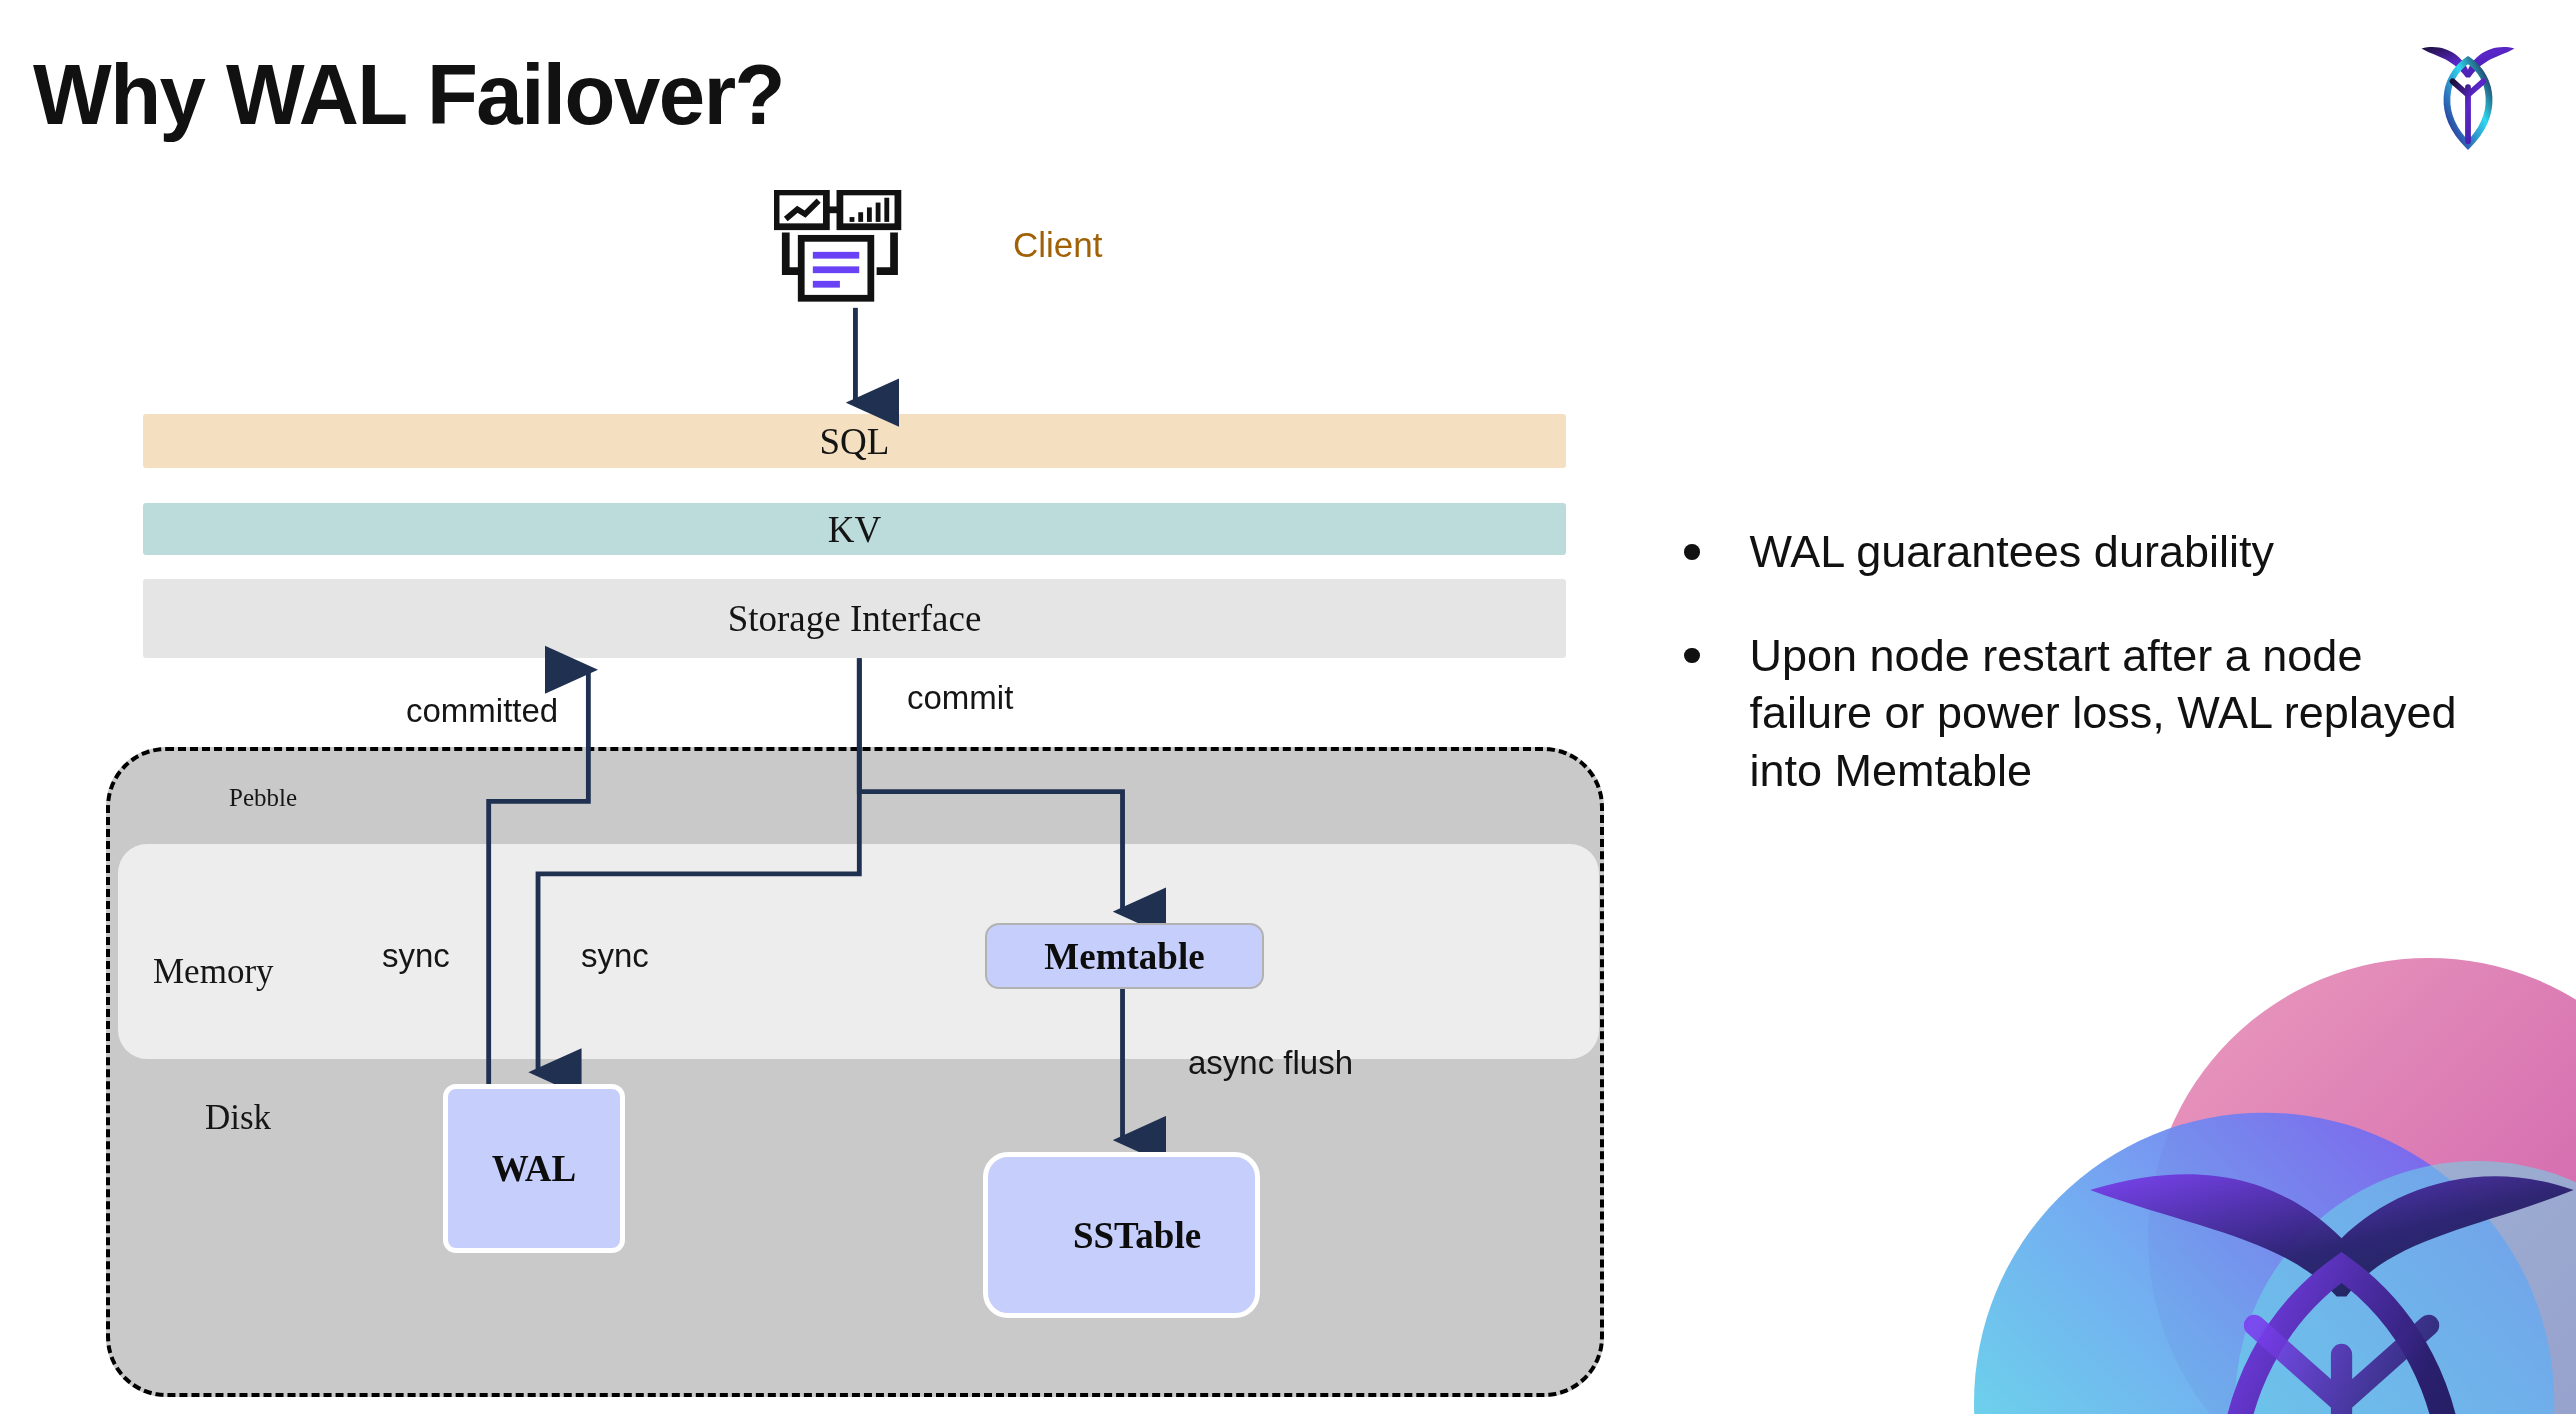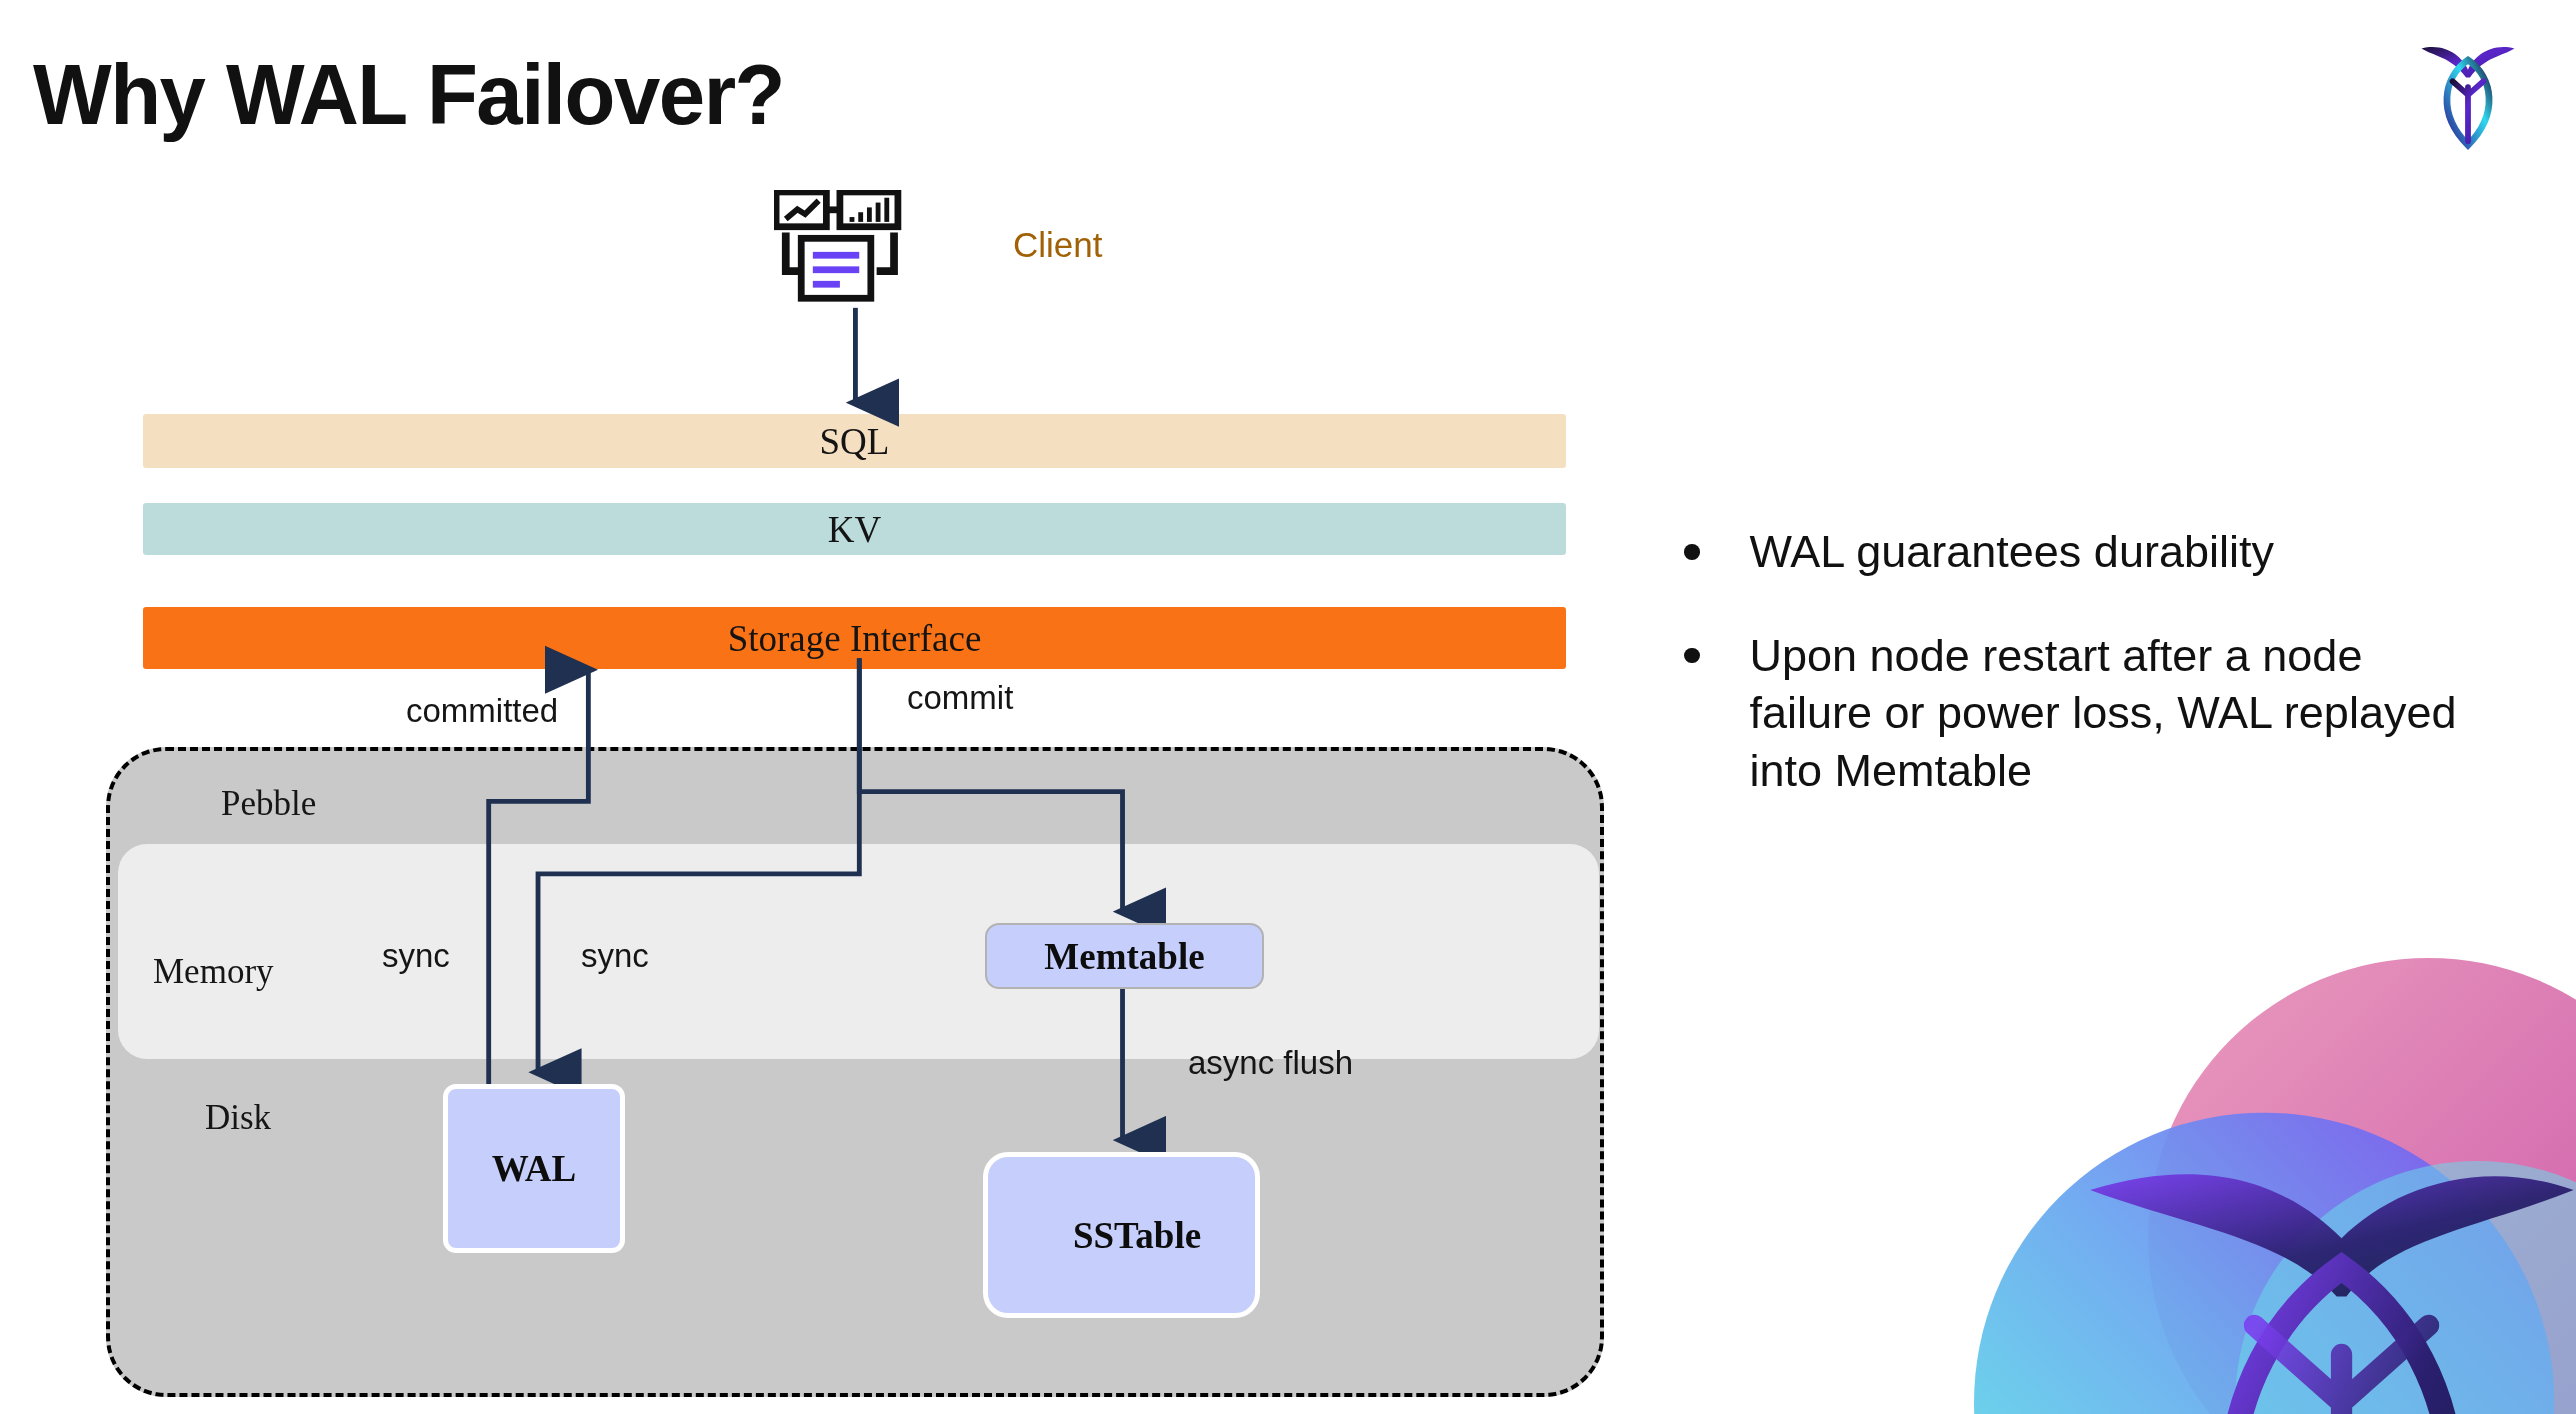--- a/index.html
+++ b/index.html
@@ -42,34 +42,34 @@
   
   .layer{
     position:absolute;left:143px;width:1423px;
     border-radius:3px;
     display:flex;align-items:center;justify-content:center;
     font-family:"Liberation Serif", serif;
     font-size:37px;color:#141414;
   }
   .layer-sql{top:414px;height:54px;background:#f4dfc0;}
   .layer-kv{top:503px;height:52px;background:#bbdcdb;}
-  .layer-storage{top:579px;height:62px;background:#f97316;margin-top:28px;}
+  .layer-storage{top:579px;height:79px;background:#e5e5e5;}
 
   
   .pebble{
     position:absolute;left:106px;top:747px;width:1498px;height:650px;
     border:4.8px dashed #000000;
     border-radius:60px;
     background:#c9c9c9;
     box-sizing:border-box;
   }
   .pebble-label{
-    position:absolute;left:221px;top:784px;
-    font-family:"Liberation Serif", serif;
-    font-size:35px;color:#161616;
+    position:absolute;left:229px;top:784px;
+    font-family:"Liberation Serif", serif;
+    font-size:25px;color:#161616;
   }
   .memory-panel{
     position:absolute;left:118px;top:844px;width:1481px;height:215px;
     background:#ededed;
     border-radius:29px;
   }
   .memory-label{
     position:absolute;left:153px;top:952px;
     font-family:Liberation Serif, serif;
     font-size:35px;color:#161616;

